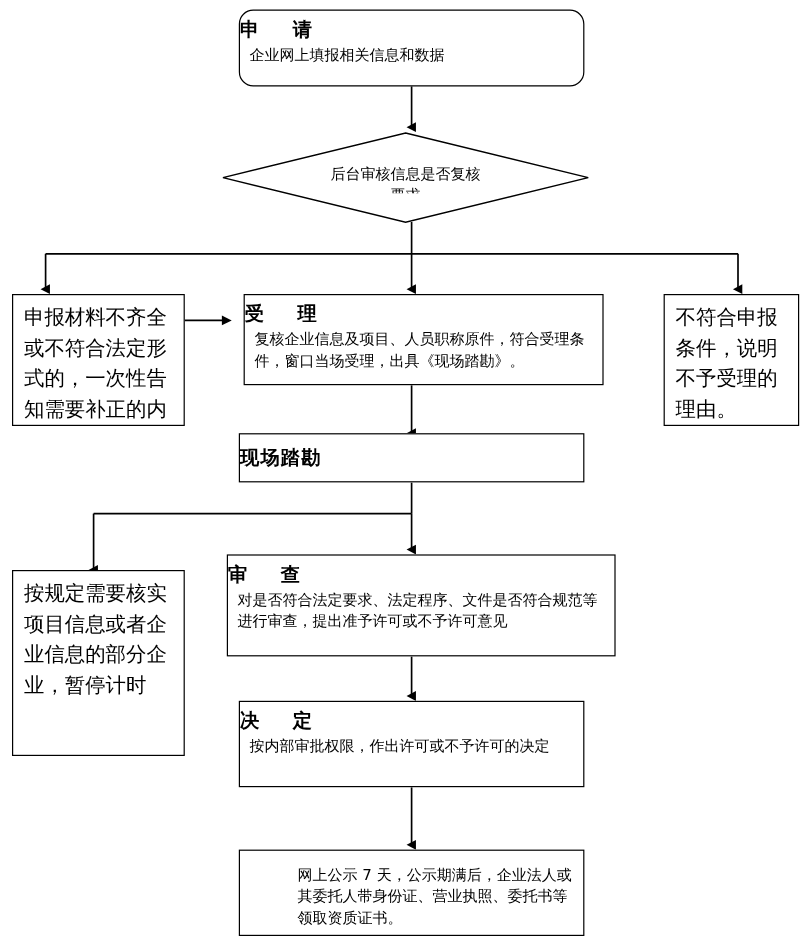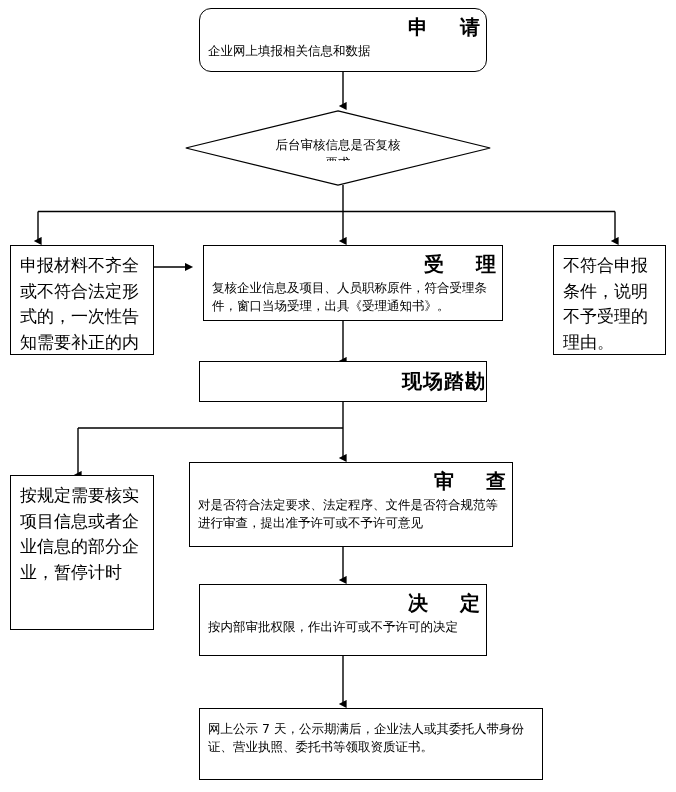--- a/index.html
+++ b/index.html
@@ -30,23 +30,23 @@
     position: absolute;
     box-sizing: border-box;
     border: 1px solid #000000;
     background: #ffffff;
     display: flex;
     flex-direction: column;
     overflow: hidden;
   }
   .node.rounded { border-radius: 12px; }
   .node .title {
-    text-align: right;
+    text-align: left;
     font-weight: bold;
-    font-size: 20px;
+    font-size: 16px;
     letter-spacing: 6px;
     line-height: 1.35;
     margin-top: 5px;
   }
   .node .title.plain { letter-spacing: 1px; }
   .node .body {
     text-align: left;
     font-size: 12.5px;
     line-height: 1.45;
     padding: 1px 8px 0 8px;
@@ -133,21 +133,21 @@
       <span class="l2">要求</span>
     </div>
   </div>
 
   <div class="node left-align" style="left:10px; top:245px; width:144px; height:110px;">
     <div class="body">申报材料不齐全或不符合法定形式的，一次性告知需要补正的内容。申请人补正材料。</div>
   </div>
 
   <div class="node" style="left:203px; top:245px; width:300px; height:76px;">
     <div class="title">受　理</div>
-    <div class="body">复核企业信息及项目、人员职称原件，符合受理条件，窗口当场受理，出具《受理通知书》。</div>
+    <div class="body">复核企业信息及项目、人员职称原件，符合受理条件，窗口当场受理，出具《现场踏勘》。</div>
   </div>
 
   <div class="node left-align" style="left:553px; top:245px; width:113px; height:110px;">
     <div class="body">不符合申报条件，说明不予受理的理由。</div>
   </div>
 
   <div class="node" style="left:199px; top:361px; width:288px; height:41px; justify-content:center;">
     <div class="title plain" style="margin-top:0;">现场踏勘</div>
   </div>
 
@@ -158,17 +158,17 @@
   <div class="node" style="left:189px; top:462px; width:324px; height:85px;">
     <div class="title">审　查</div>
     <div class="body">对是否符合法定要求、法定程序、文件是否符合规范等进行审查，提出准予许可或不予许可意见</div>
   </div>
 
   <div class="node" style="left:199px; top:584px; width:288px; height:72px;">
     <div class="title">决　定</div>
     <div class="body">按内部审批权限，作出许可或不予许可的决定</div>
   </div>
 
-  <div class="node" style="left:199px; top:708px; width:344px; height:72px;">
+  <div class="node" style="left:199px; top:708px; width:288px; height:72px;padding-left:40px;">
     <div class="body" style="padding-top:11px;">网上公示 7 天，公示期满后，企业法人或其委托人带身份证、营业执照、委托书等领取资质证书。</div>
   </div>
 
 </div>
 
 </body></html>

